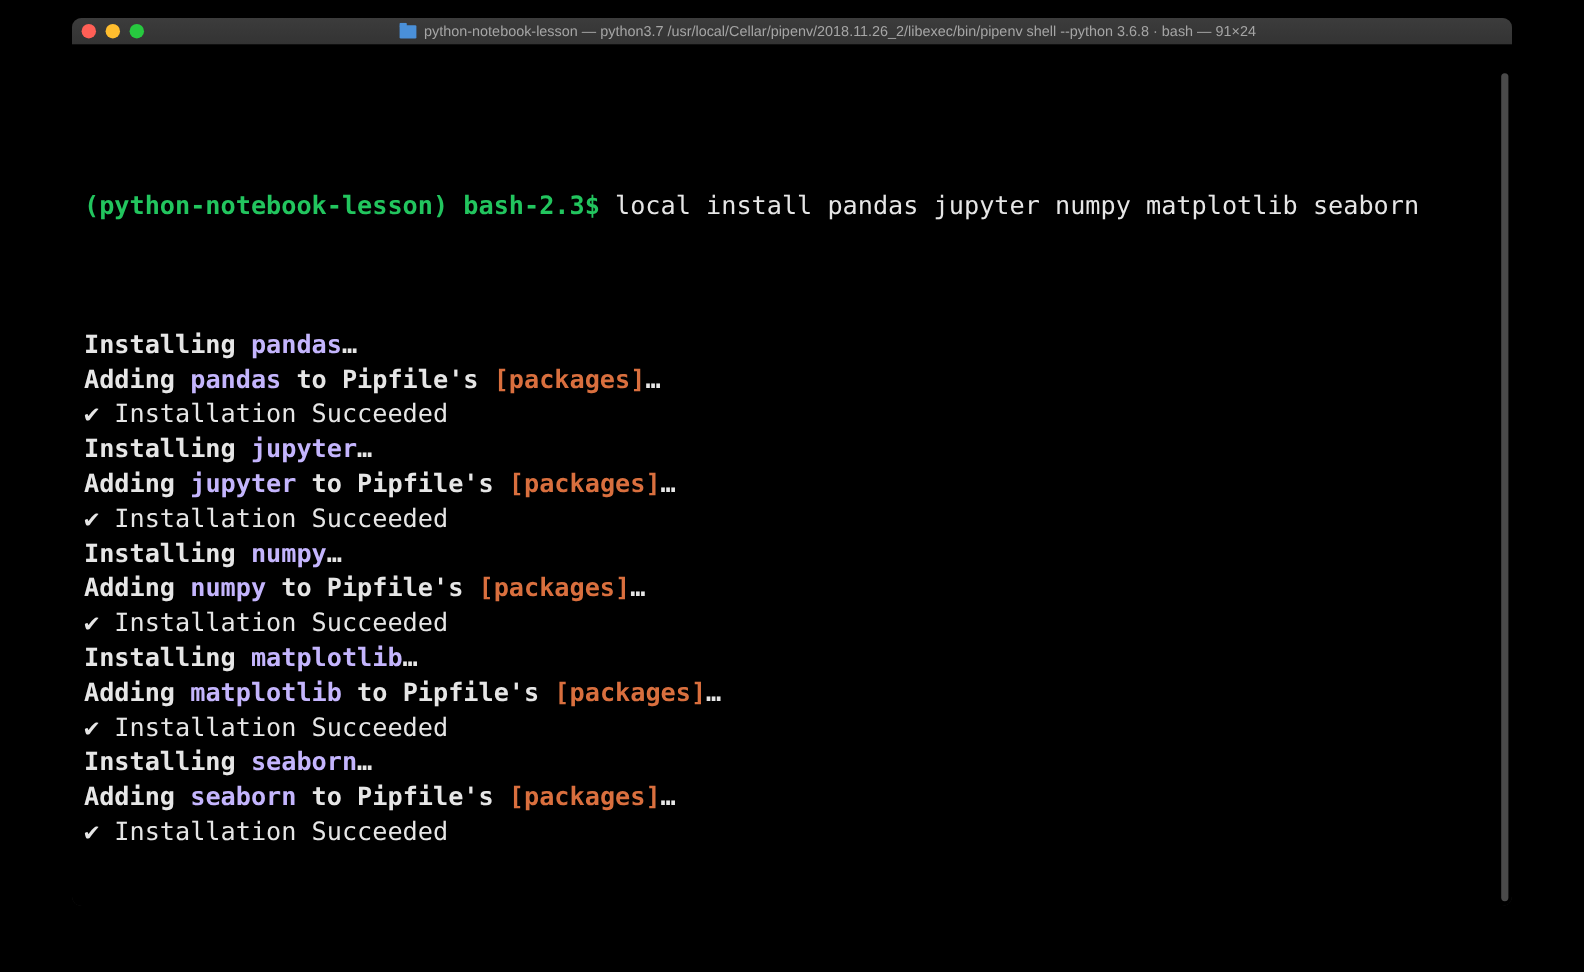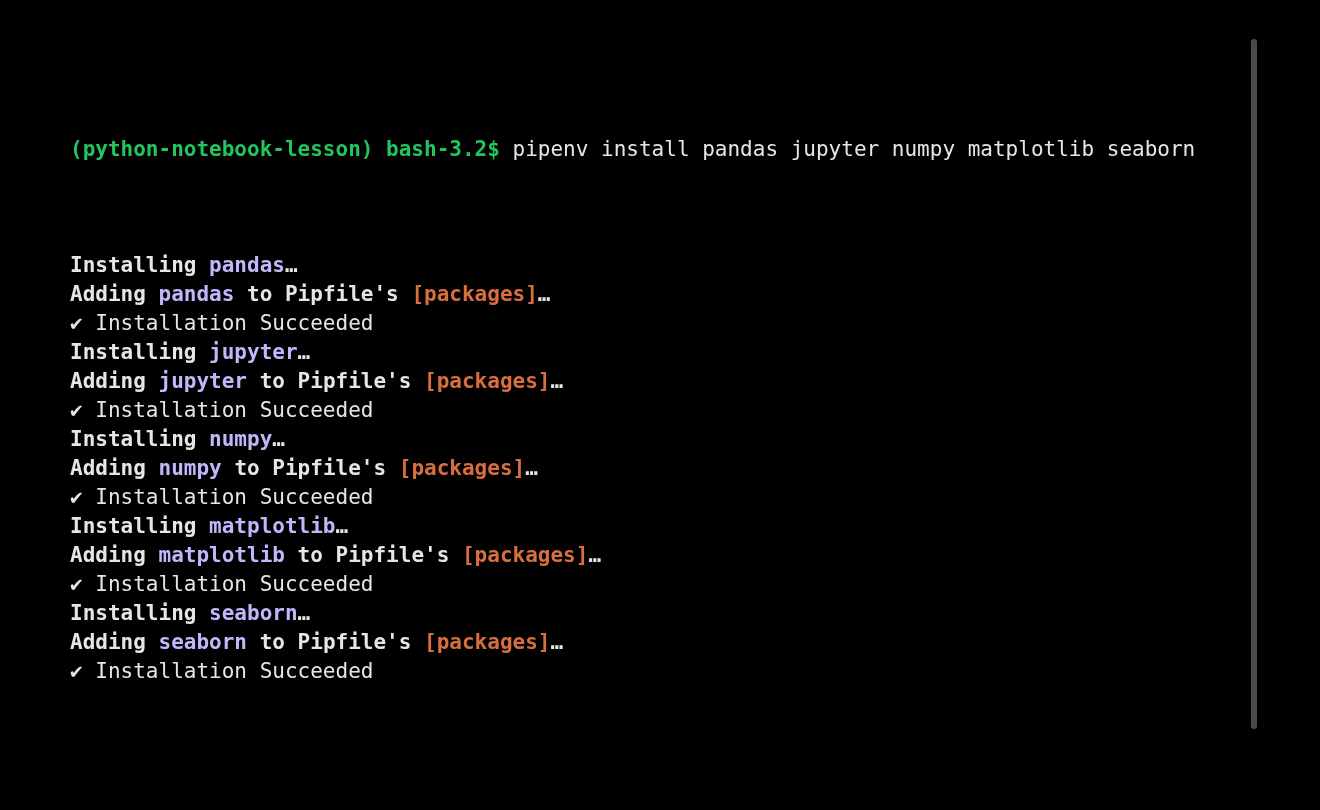--- a/index.html
+++ b/index.html
@@ -99,25 +99,36 @@
   .line { display:block; }
   .green { color:#c4b5fd; }
   .orange { color:#d96f3e;margin-top:27px; }
   .bold { font-weight:bold; }
   .prompt { color:#22c55e; font-weight:bold;}
 </style>
 </head>
 <body>
 
 <div class="window">
+  <div class="titlebar">
+    <div class="traffic">
+      <div class="dot red"></div>
+      <div class="dot yellow"></div>
+      <div class="dot green"></div>
+    </div>
+    <div class="title-wrap">
+      <span class="folder-icon"></span>
+      <span class="title-text">python-notebook-lesson — python3.7 /usr/local/Cellar/pipenv/2018.11.26_2/libexec/bin/pipenv shell --python 3.6.8 · bash — 91×24</span>
+    </div>
+  </div>
 
   <div class="term-body">
     <div class="scrollbar"></div>
 
-    <span class="line"><span class="prompt">(python-notebook-lesson) </span><span class="prompt">bash-3.2$ </span><span>pipenv install pandas jupyter numpy matplotlib seaborn</span></span>
+    <span class="line"><span class="prompt">(python-notebook-lesson) </span><span class="prompt">bash-2.3$ </span><span>local install pandas jupyter numpy matplotlib seaborn</span></span>
 
     <div id="pkg-lines"><span class="line bold"><span>Installing </span><span class="green">pandas</span><span>…</span></span><span class="line bold"><span>Adding </span><span class="green">pandas</span><span> to Pipfile's </span><span class="orange">[packages]</span><span>…</span></span><span class="line">✔ Installation Succeeded</span><span class="line bold"><span>Installing </span><span class="green">jupyter</span><span>…</span></span><span class="line bold"><span>Adding </span><span class="green">jupyter</span><span> to Pipfile's </span><span class="orange">[packages]</span><span>…</span></span><span class="line">✔ Installation Succeeded</span><span class="line bold"><span>Installing </span><span class="green">numpy</span><span>…</span></span><span class="line bold"><span>Adding </span><span class="green">numpy</span><span> to Pipfile's </span><span class="orange">[packages]</span><span>…</span></span><span class="line">✔ Installation Succeeded</span><span class="line bold"><span>Installing </span><span class="green">matplotlib</span><span>…</span></span><span class="line bold"><span>Adding </span><span class="green">matplotlib</span><span> to Pipfile's </span><span class="orange">[packages]</span><span>…</span></span><span class="line">✔ Installation Succeeded</span><span class="line bold"><span>Installing </span><span class="green">seaborn</span><span>…</span></span><span class="line bold"><span>Adding </span><span class="green">seaborn</span><span> to Pipfile's </span><span class="orange">[packages]</span><span>…</span></span><span class="line">✔ Installation Succeeded</span></div>
 
     
     
     
     
     
     
     

